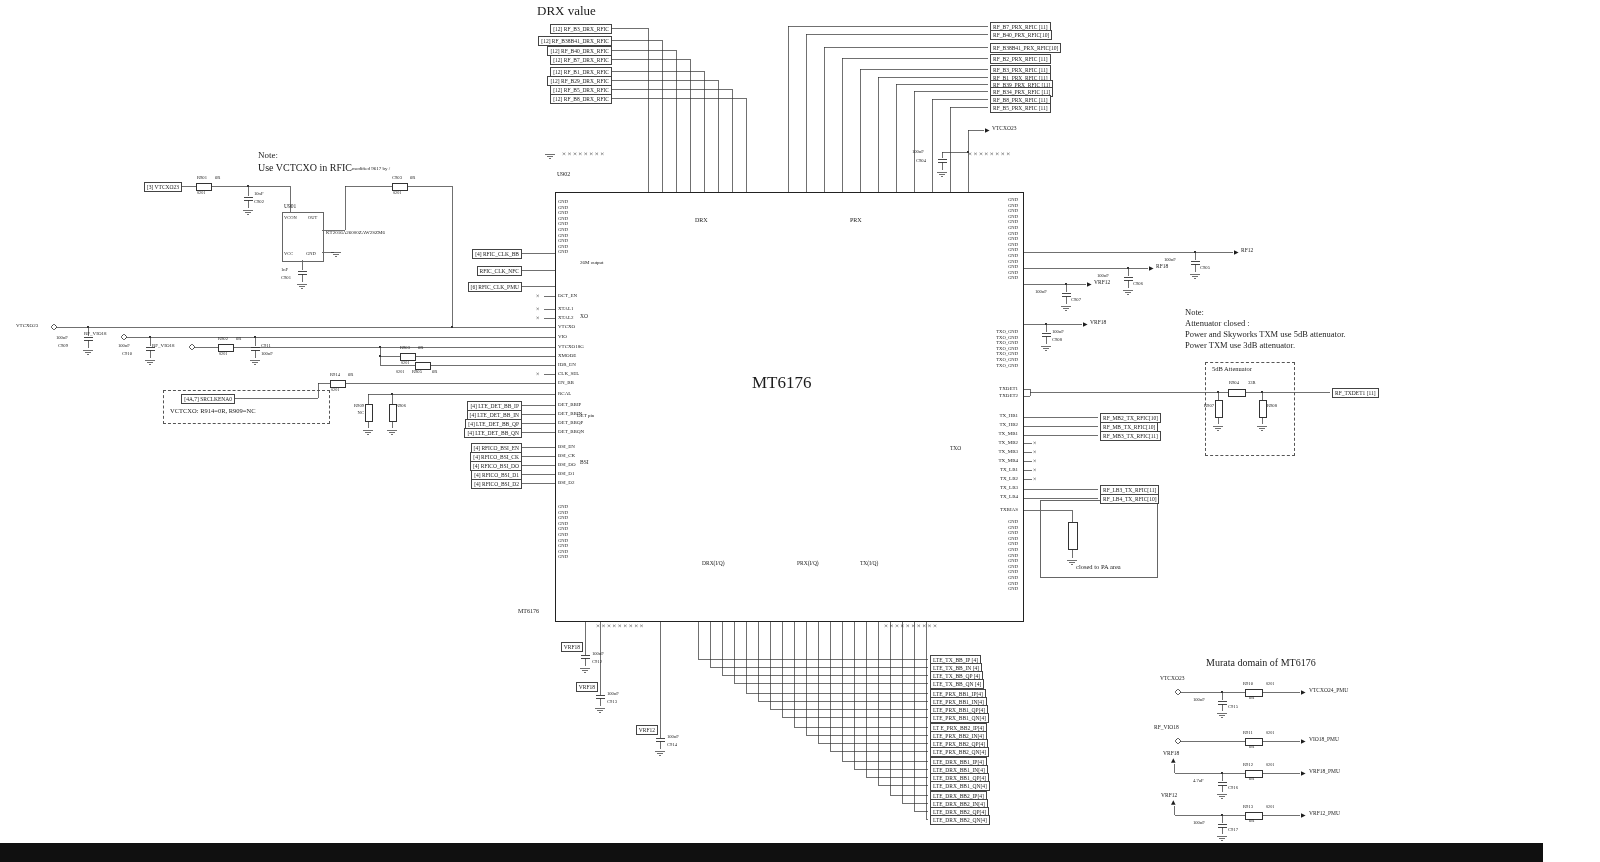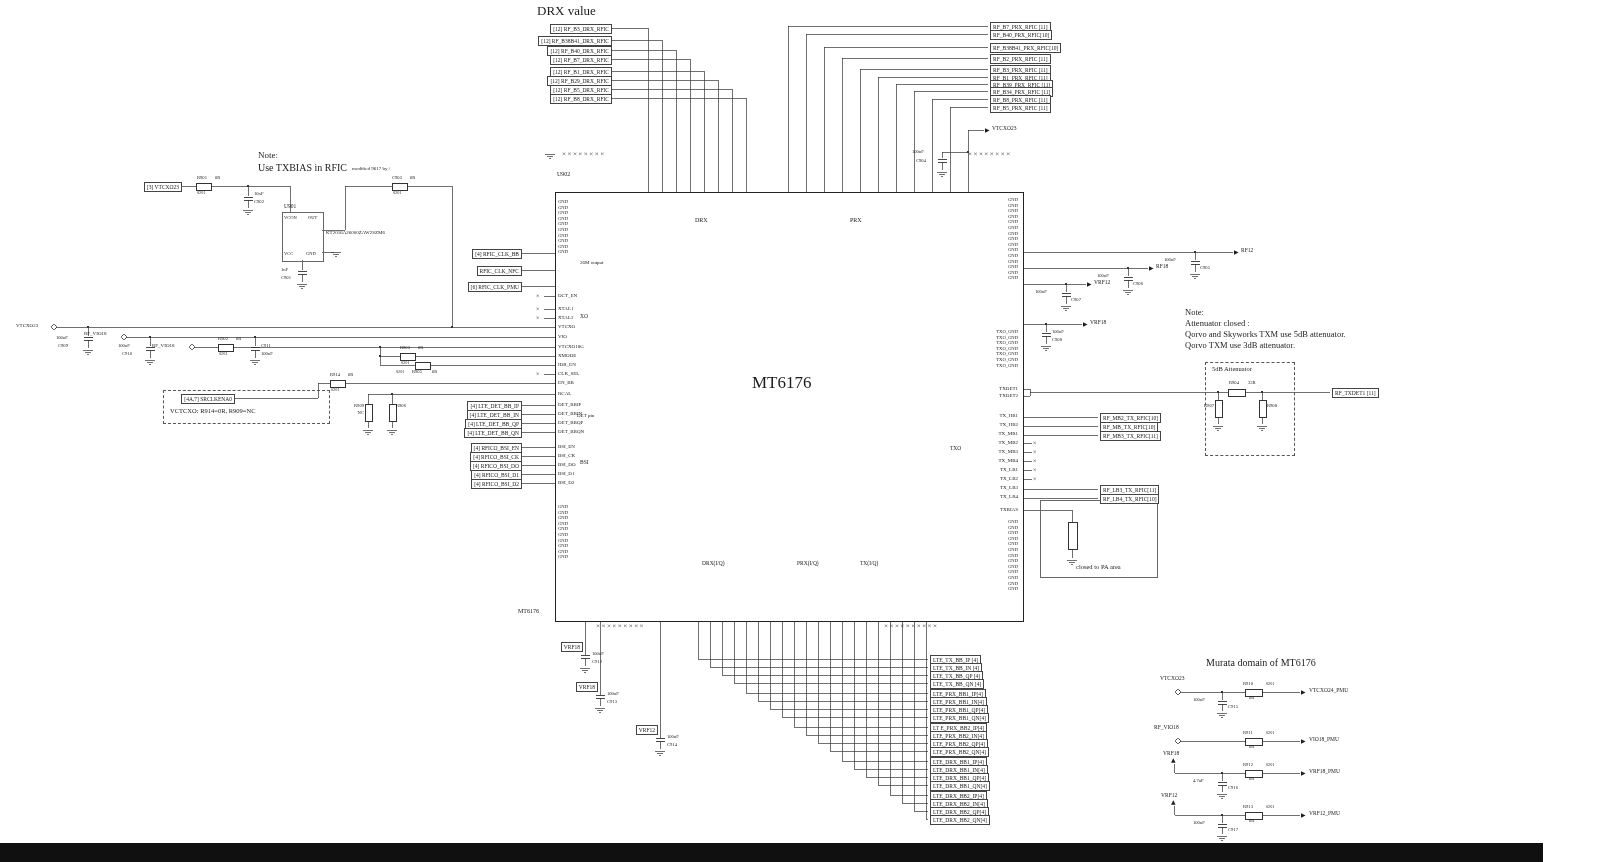--- a/index.html
+++ b/index.html
@@ -331,25 +331,25 @@
       <line x1="1217.5" y1="824" x2="1226.5" y2="824" stroke="#333" stroke-width="0.9"></line>
       <line x1="1217.5" y1="827" x2="1226.5" y2="827" stroke="#333" stroke-width="0.9"></line>
       <line x1="1222" y1="827" x2="1222" y2="834" stroke="#333" stroke-width="0.7"></line>
       <line x1="1217" y1="836" x2="1227" y2="836" stroke="#333" stroke-width="0.7"></line>
       <line x1="1219" y1="838.4" x2="1225" y2="838.4" stroke="#333" stroke-width="0.7"></line>
       <line x1="1220.6" y1="840.8" x2="1223.4" y2="840.8" stroke="#333" stroke-width="0.7"></line>
     </svg>
 
   <div class="t" style="left:537px;top:4px;font-size:13px">DRX value</div>
   <div class="t" style="left:258px;top:151px;font-size:9px">Note:</div>
-  <div class="t" style="left:258px;top:163px;font-size:10px">Use TXBIAS in RFIC</div>
+  <div class="t" style="left:258px;top:163px;font-size:10px">Use VCTCXO in RFIC</div>
   <div class="t" style="left:1185px;top:308px;font-size:8.5px">Note:</div>
   <div class="t" style="left:1185px;top:319px;font-size:8.5px">Attenuator closed :</div>
-  <div class="t" style="left:1185px;top:330px;font-size:8.5px">Qorvo and Skyworks TXM use 5dB attenuator.</div>
-  <div class="t" style="left:1185px;top:341px;font-size:8.5px">Qorvo TXM use 3dB attenuator.</div>
+  <div class="t" style="left:1185px;top:330px;font-size:8.5px">Power and Skyworks TXM use 5dB attenuator.</div>
+  <div class="t" style="left:1185px;top:341px;font-size:8.5px">Power TXM use 3dB attenuator.</div>
   <div class="t" style="left:1206px;top:658px;font-size:10px">Murata domain of MT6176</div>
   <div class="t" style="left:352px;top:166px;font-size:5px">modified 9617 by /</div>
 
   <div class="chip" style="left:555px;top:192px;width:467px;height:428px"></div>
   <div class="t" style="left:752px;top:374px;font-size:17px">MT6176</div>
   <div class="t" style="left:557px;top:171px;font-size:6px">U902</div>
   <div class="t" style="left:518px;top:608px;font-size:6px">MT6176</div>
 
   <div class="box" style="left:282px;top:212px;width:40px;height:48px"></div>
   <div class="t" style="left:284px;top:204px;font-size:5.5px">U901</div>

